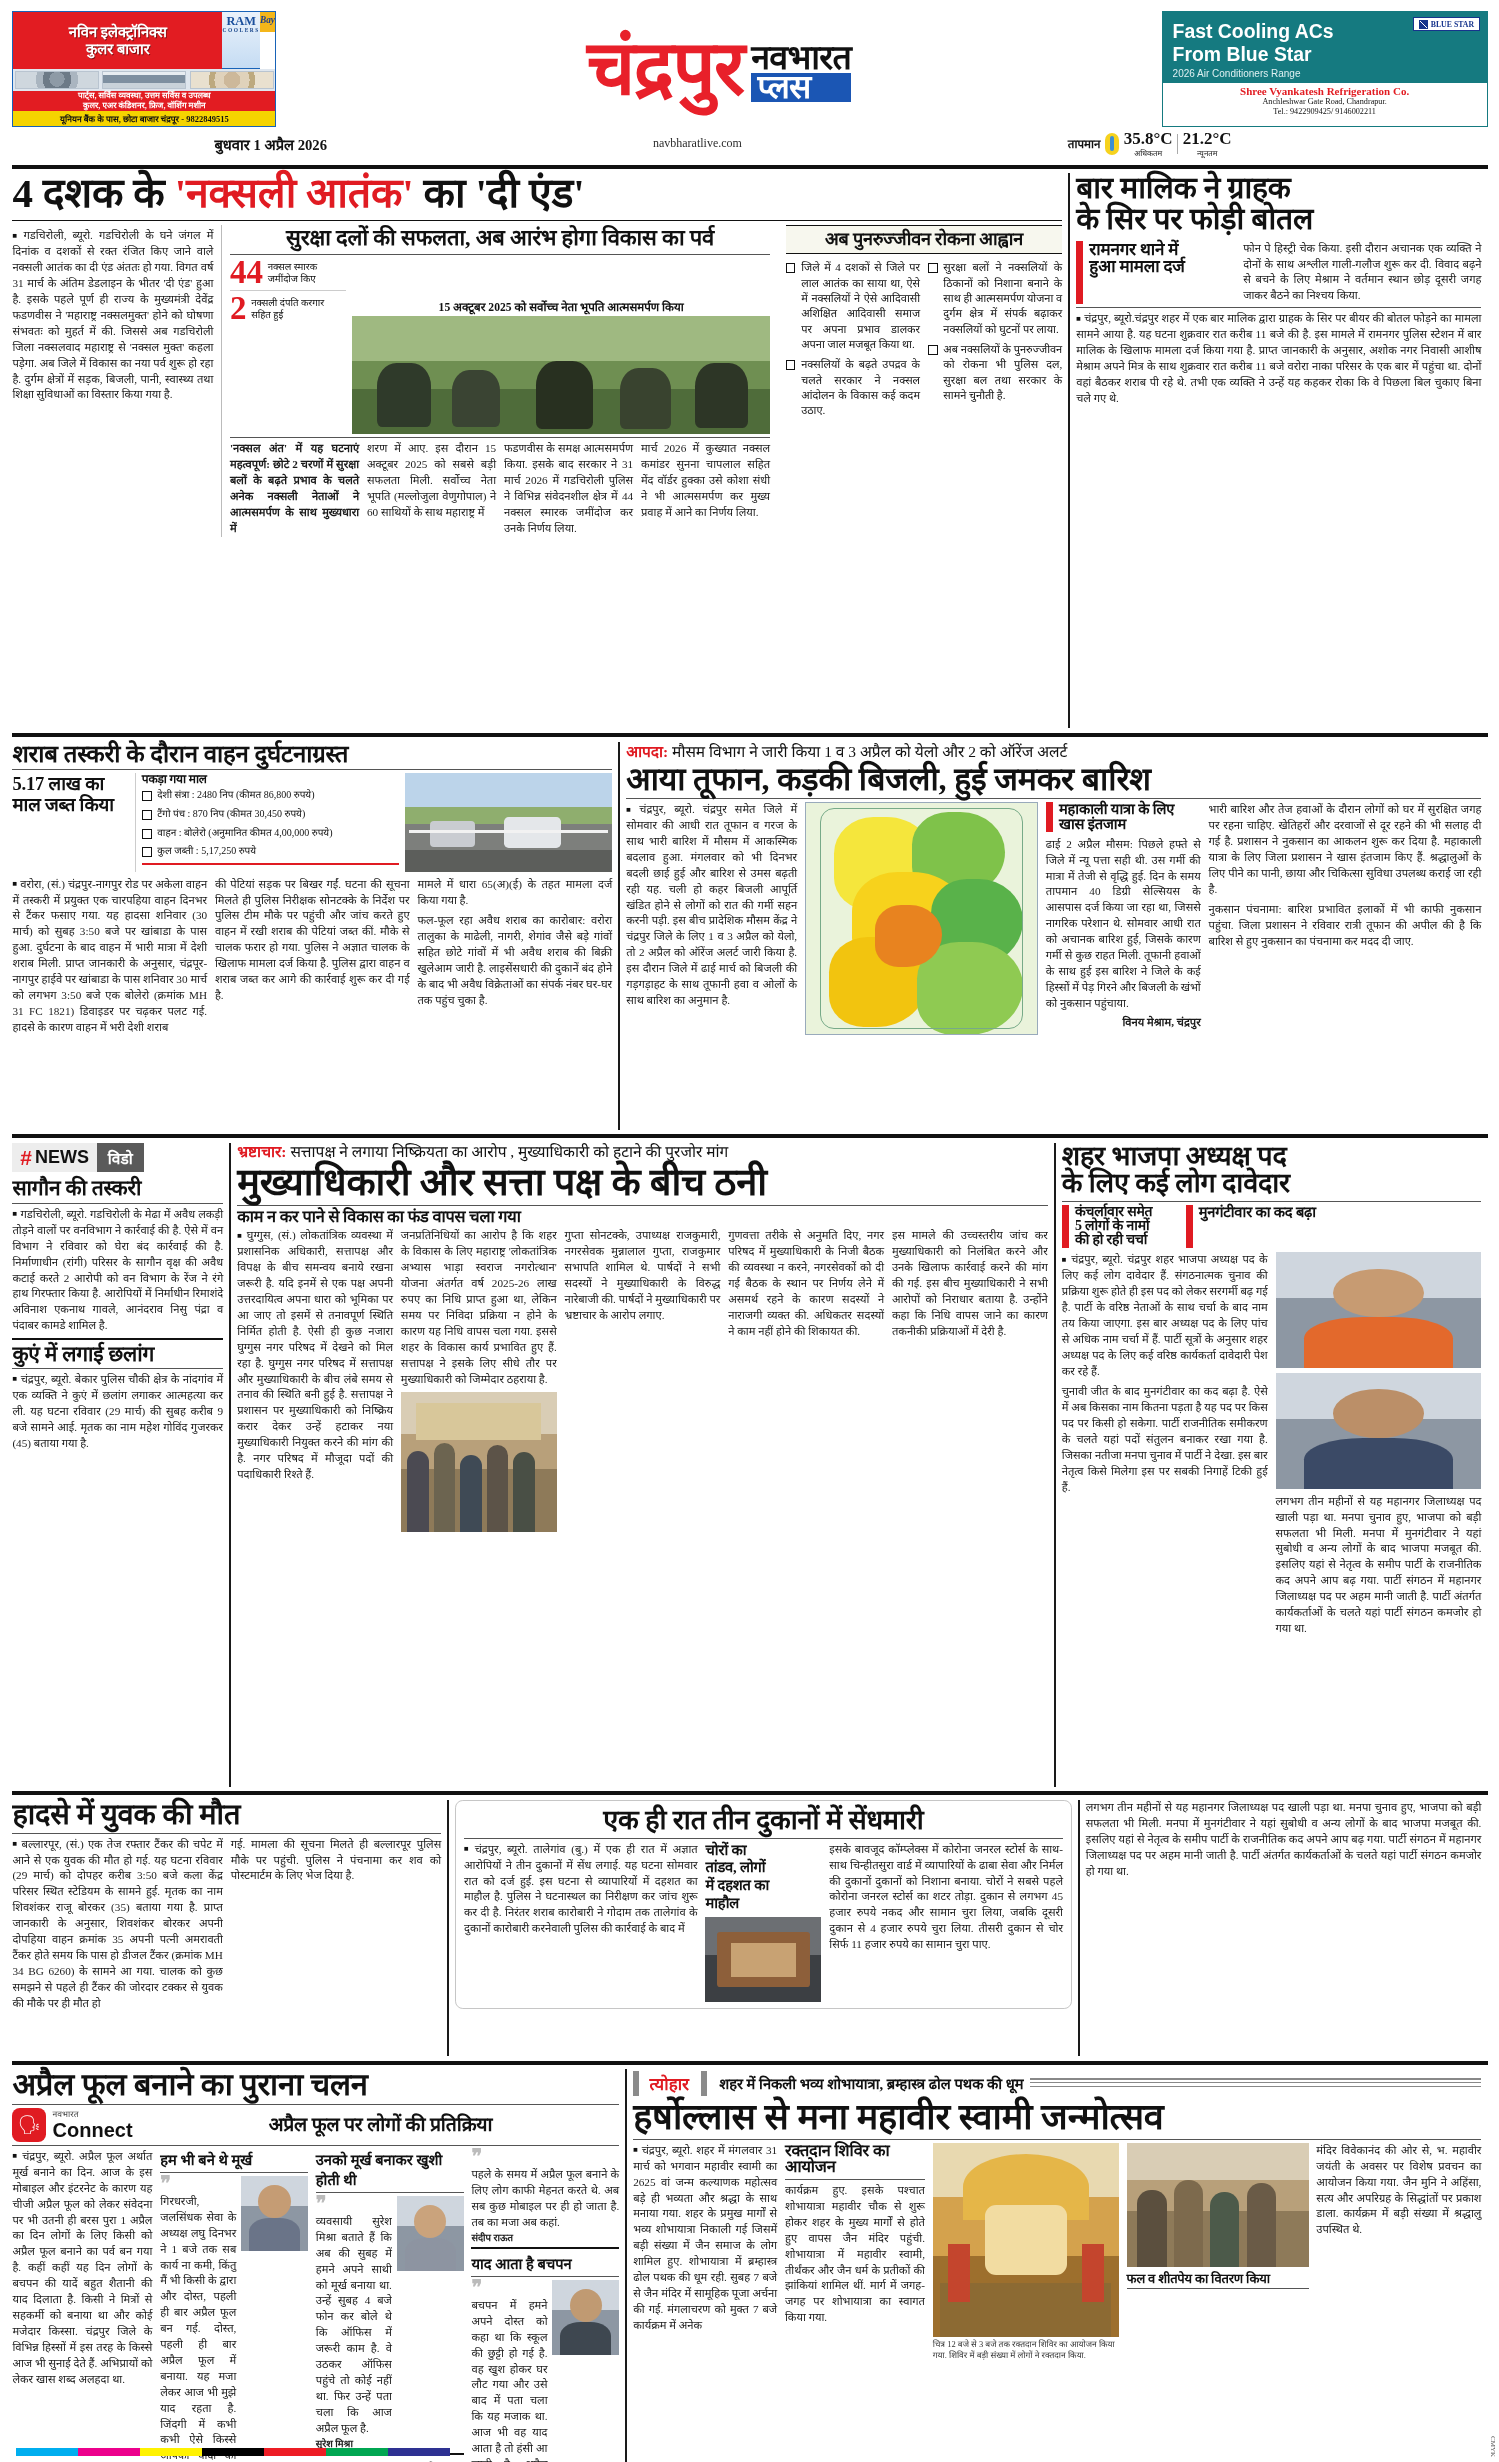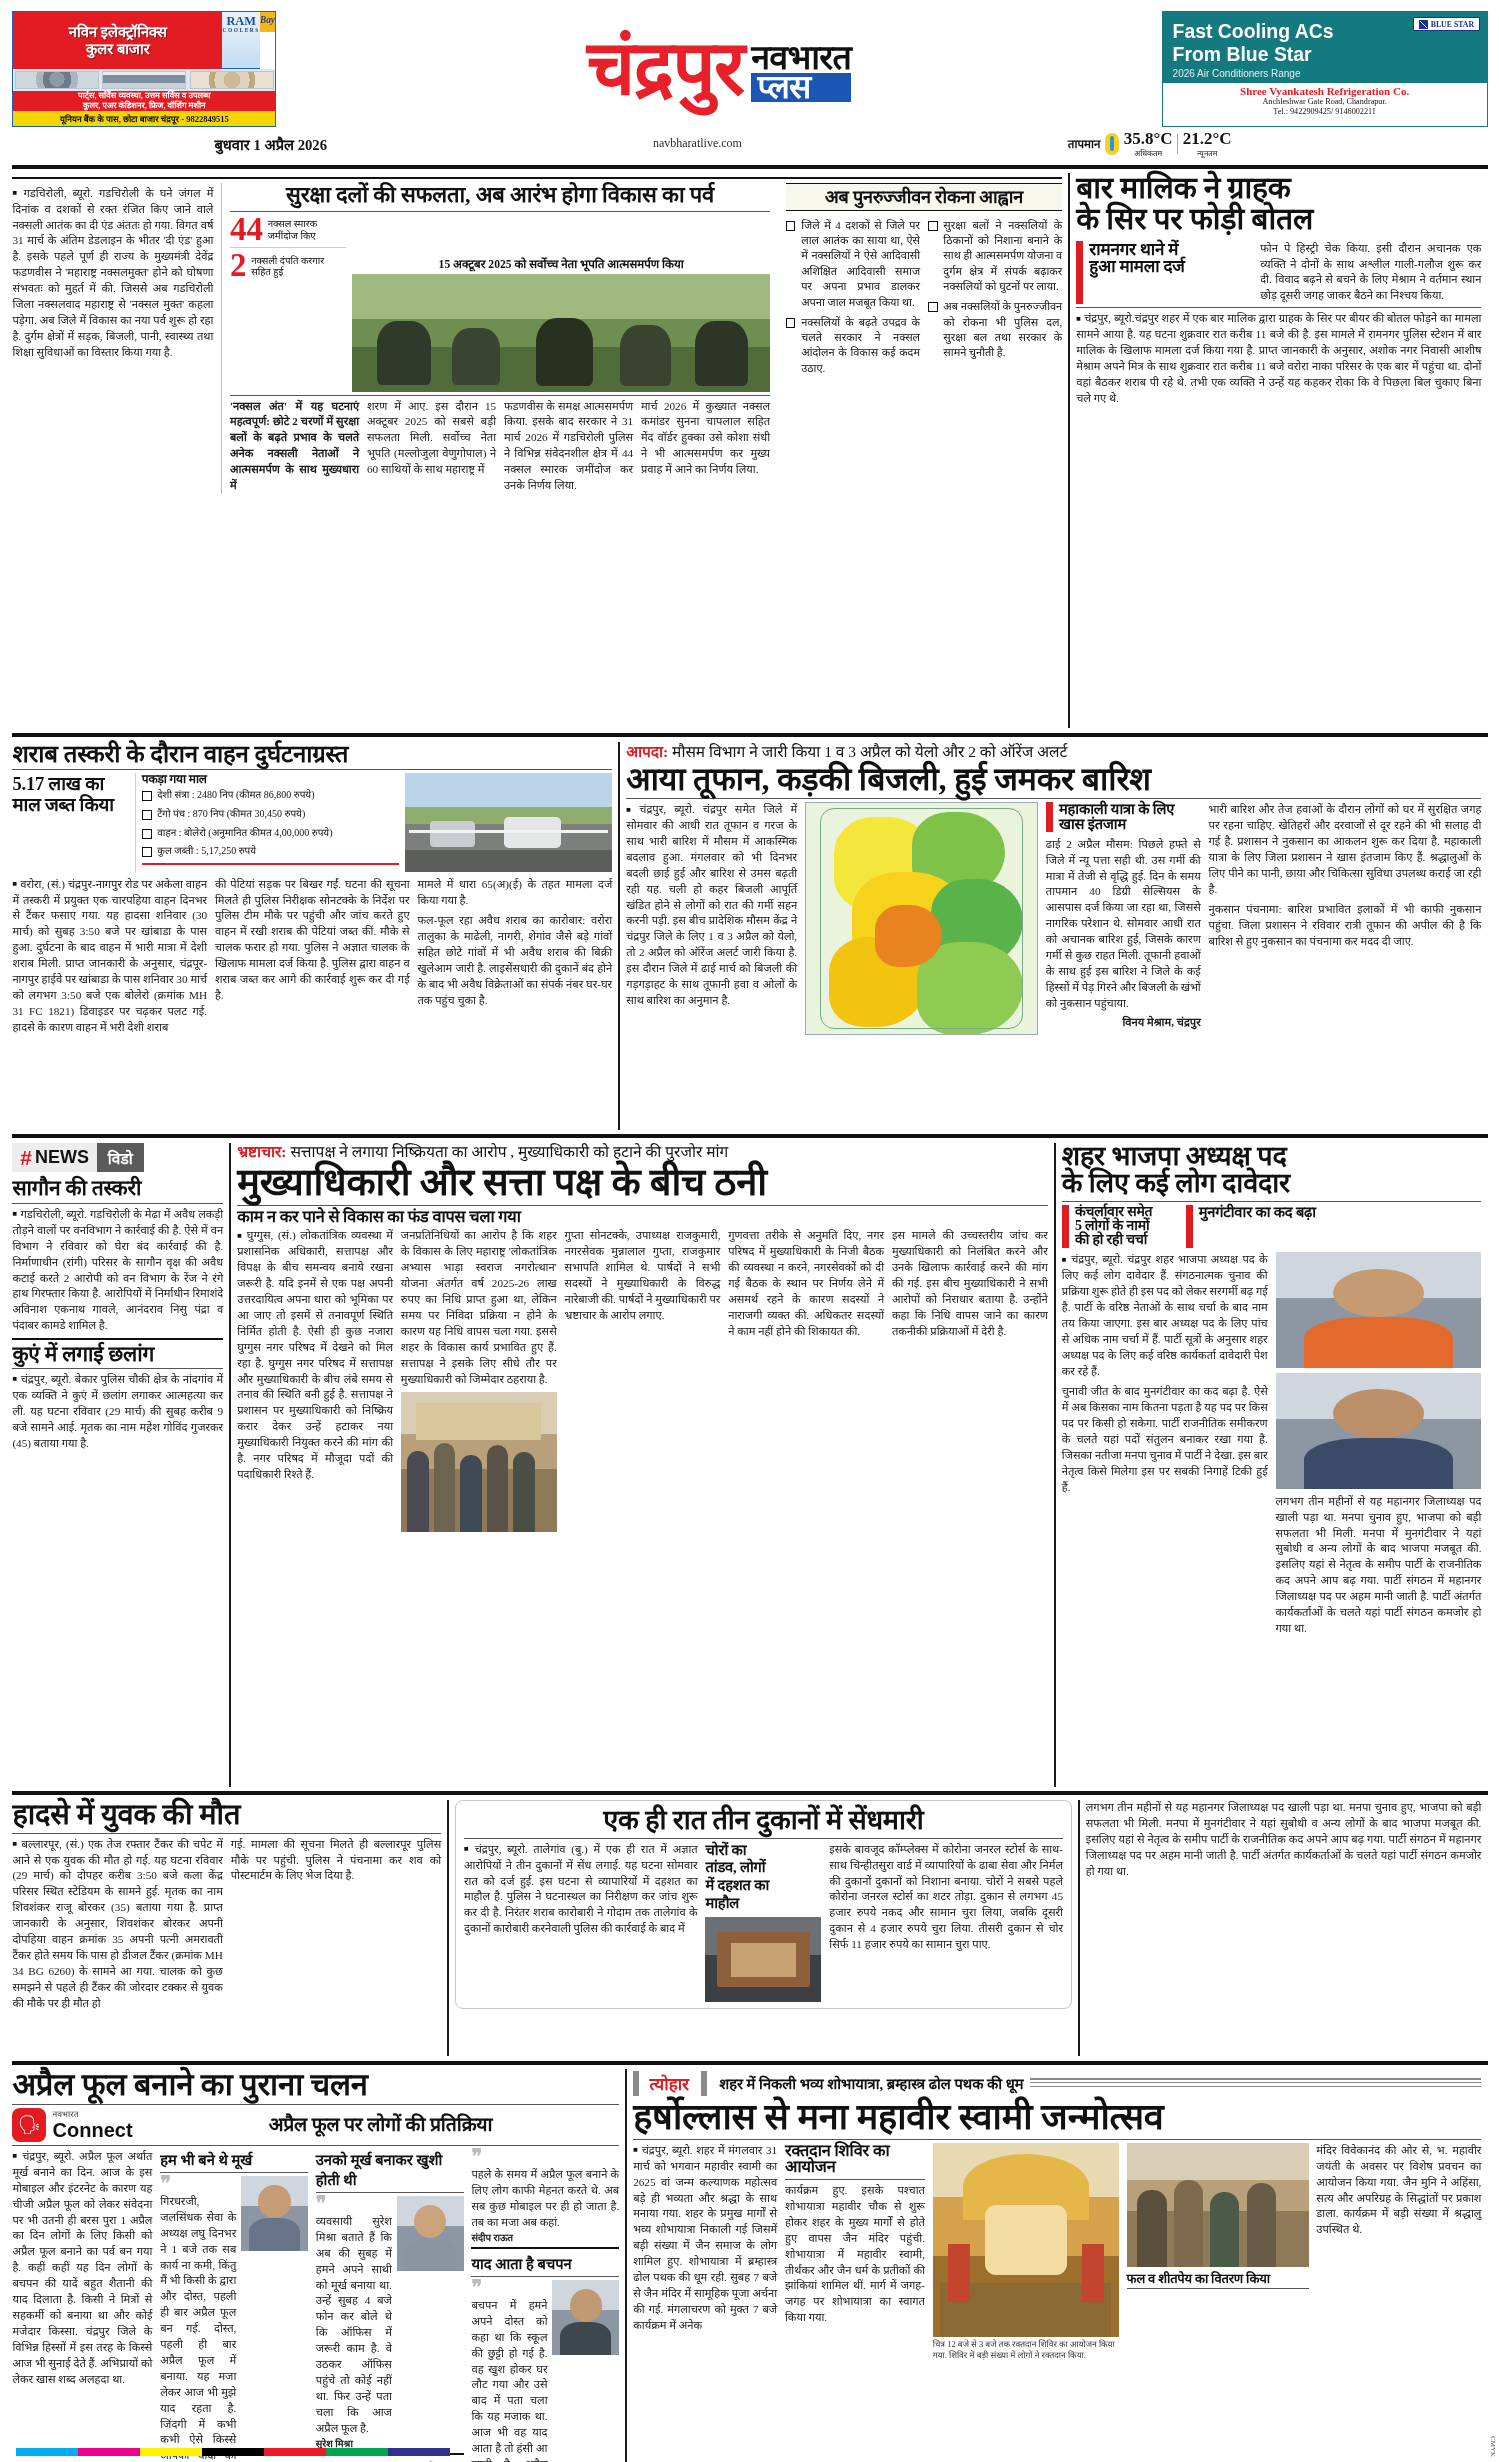--- a/index.html
+++ b/index.html
@@ -283,20 +283,25 @@
         <span class="sub">न्यूनतम</span>
       </span>
     </div>
   </div>
 
   <div class="hr-thick"></div>
 
   <div class="band" style="height:555px;">
 
     <div class="col" style="width:1056px; padding-left:0;">
+      <div class="hl" style="font-size:41px; margin-bottom:4.7px;">
+        <span>4 दशक के</span>
+        <span class="red">'नक्सली आतंक'</span>
+        <span>का 'दी एंड'</span>
+      </div>
       <div class="hr-thin"></div>
 
       <div style="display:flex;">
 
         <div style="width:211px; padding-right:7.8px; border-right:0.8px solid #bbb;">
           <p class="body-text sq" style="margin:3.1px 0;">गडचिरोली, ब्यूरो. गडचिरोली के घने जंगल में दिनांक व दशकों से रक्त रंजित किए जाने वाले नक्सली आतंक का दी एंड अंततः हो गया. विगत वर्ष 31 मार्च के अंतिम डेडलाइन के भीतर 'दी एंड' हुआ है. इसके पहले पूर्ण ही राज्य के मुख्यमंत्री देवेंद्र फडणवीस ने 'महाराष्ट्र नक्सलमुक्त' होने को घोषणा संभवतः को मुहर्त में की. जिससे अब गडचिरोली जिला नक्सलवाद महाराष्ट्र से 'नक्सल मुक्त' कहला पड़ेगा. अब जिले में विकास का नया पर्व शुरू हो रहा है. दुर्गम क्षेत्रों में सड़क, बिजली, पानी, स्वास्थ्य तथा शिक्षा सुविधाओं का विस्तार किया गया है.</p>
         </div>
 
         <div style="width:559px; padding:0 7.8px;">
           <div class="hl" style="font-size:22px; text-align:center; margin:1.6px 0 4.7px;">सुरक्षा दलों की सफलता, अब आरंभ होगा विकास का पर्व</div>
@@ -348,21 +353,21 @@
           </div>
         </div>
       </div>
     </div>
 
     <div class="vline"></div>
 
     <div class="col" style="width:419px;">
       <div class="hl" style="font-size:30px;">बार मालिक ने ग्राहक</div>
       <div class="hl" style="font-size:30px;">के सिर पर फोड़ी बोतल</div>
-      <div style="display:flex; margin-top:6.2px; gap:21px;">
+      <div style="display:flex; margin-top:6.2px; gap:4px;">
         <div style="display:flex; width:163px;">
           <div class="red-bar"></div>
           <div>
             <div class="hl" style="font-size:17px;">रामनगर थाने में</div>
             <div class="hl" style="font-size:17px;">हुआ मामला दर्ज</div>
           </div>
         </div>
         <p class="body-text" style="flex:1; margin:0;">फोन पे हिस्ट्री चेक किया. इसी दौरान अचानक एक व्यक्ति ने दोनों के साथ अश्लील गाली-गलौज शुरू कर दी. विवाद बढ़ने से बचने के लिए मेश्राम ने वर्तमान स्थान छोड़ दूसरी जगह जाकर बैठने का निश्चय किया.</p>
       </div>
       <div class="hr-hair"></div>

